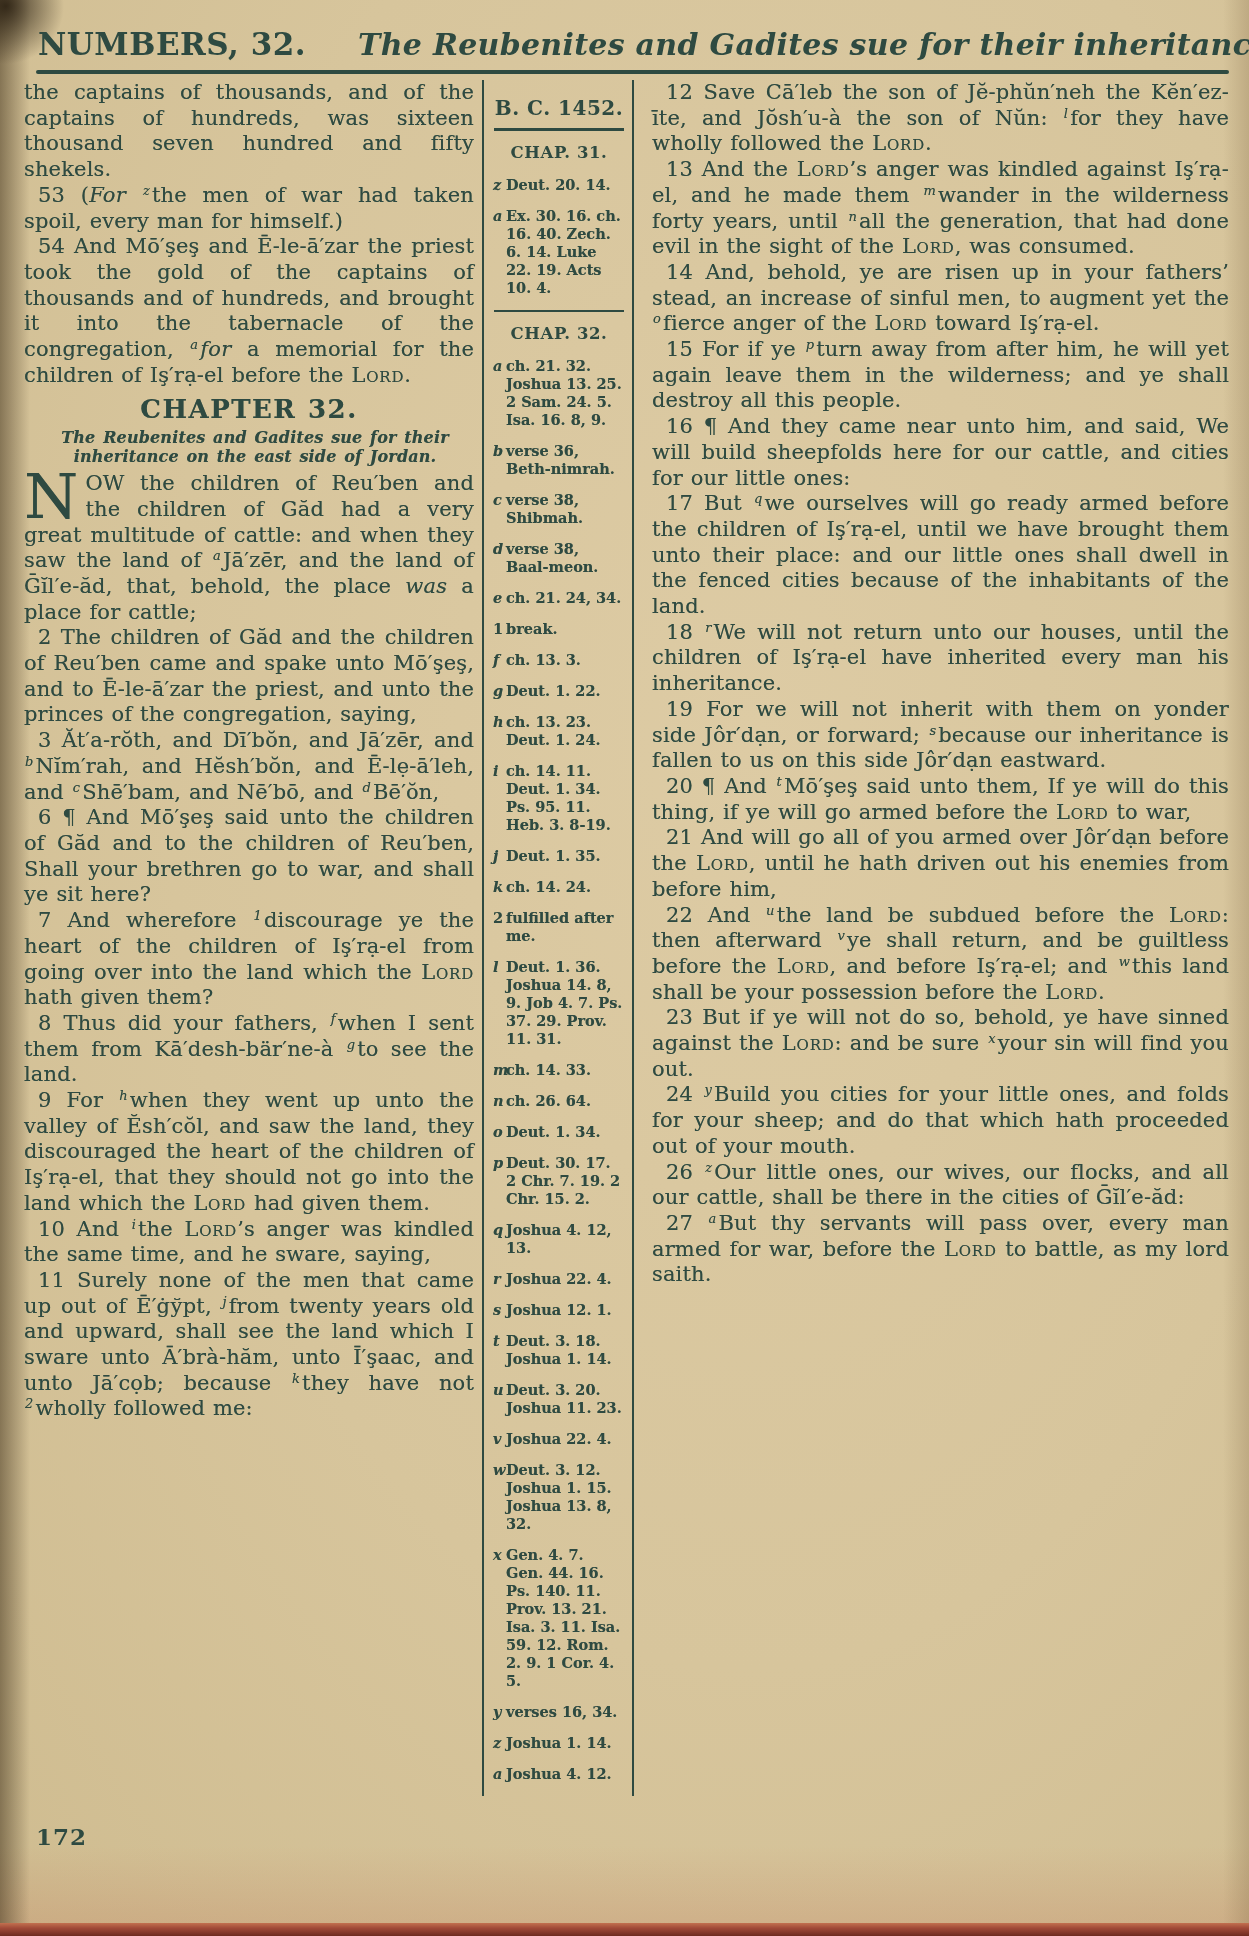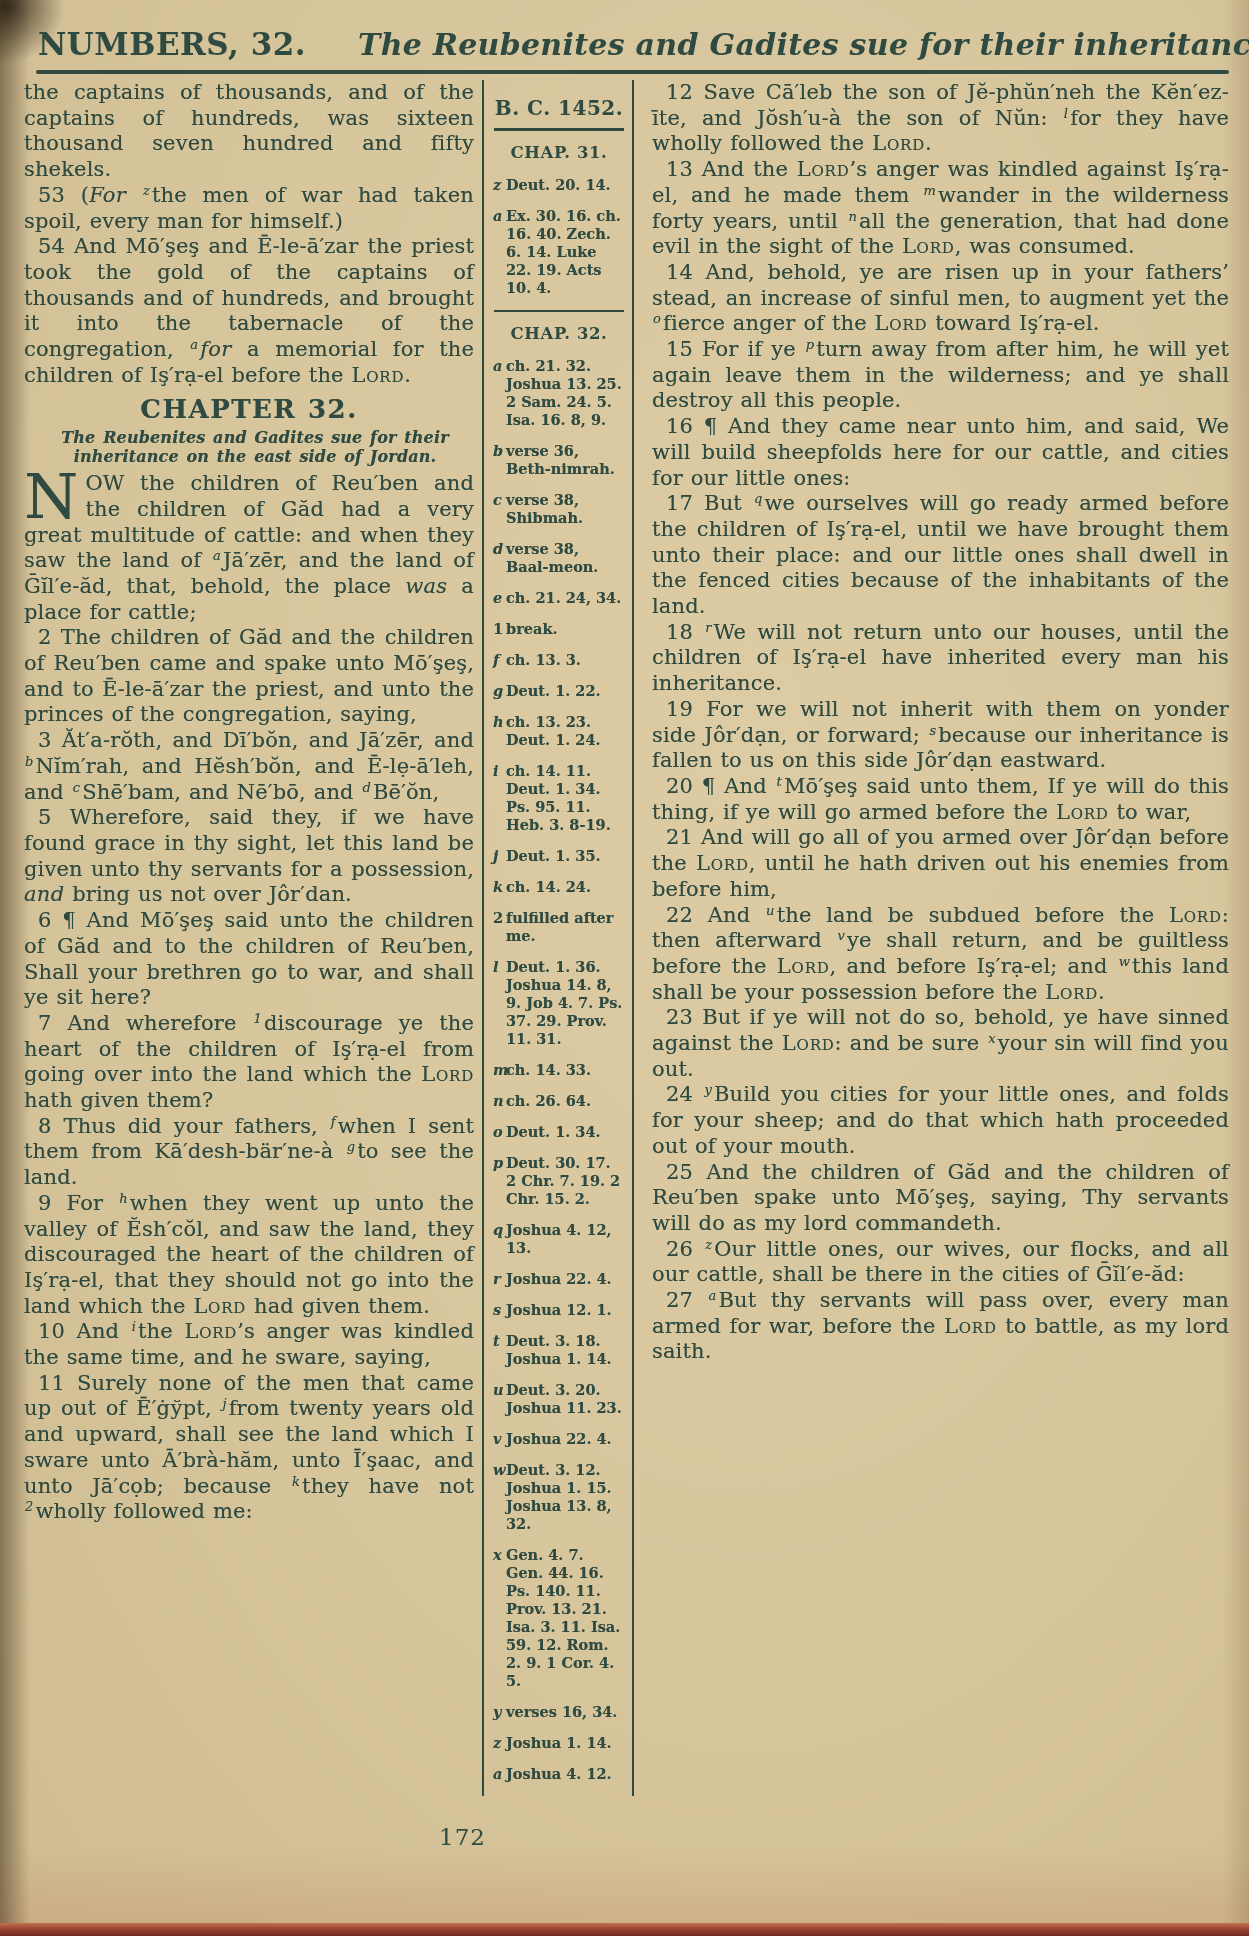--- a/index.html
+++ b/index.html
@@ -41,22 +41,22 @@
   .sc{font-variant:small-caps;letter-spacing:.8px;}
   
   .bc{font-weight:bold;text-align:center;font-size:20px;margin:8px 0 8px;letter-spacing:.5px;}
   .mhr{height:2.5px;background:#2e4a41;margin:2px 1px 12px;}
   .chap-heading{font-weight:bold;text-align:center;font-size:16.5px;letter-spacing:.6px;margin:2px 0 14px;}
   .ref{display:flex;margin-bottom:13px;font-size:14.5px;line-height:18px;font-weight:bold;
        text-shadow:0 0 .4px rgba(46,74,65,.5);}
   .ref .marker{font-style:italic;width:13px;flex:none;}
   .ref .marker.num{font-style:normal;}
   .ref .rtext{flex:1;}
-  .page-number{position:absolute;left:36px;width:450px;bottom:86px;text-align:right;
-       font-size:23px;font-weight:normal;letter-spacing:1px;}
+  .page-number{position:absolute;left:36px;width:450px;bottom:86px;text-align:left;
+       font-size:23px;font-weight:bold;letter-spacing:1px;}
   .bottom-edge{position:absolute;left:0;right:0;bottom:0;height:13px;
        background:linear-gradient(180deg,#c2704f 0%,#a04a38 40%,#6e2b20 100%);}
 </style>
 </head>
 <body>
 
 <div class="page">
   <header class="header">
     <span class="book-title">NUMBERS, 32.</span>
     <span class="running-title">The Reubenites and Gadites sue for their inheritance.</span>
@@ -66,21 +66,20 @@
   <main class="main">
     <section class="col-left">
         <p class="v continuation">the captains of thousands, and of the captains of hundreds, was sixteen thousand seven hundred and fifty shekels.</p>
         <p class="v verse">53 (<i>For</i> <sup>z</sup>the men of war had taken spoil, every man for himself.)</p>
         <p class="v verse">54 And Mō′şeş and Ē-le-ā′zar the priest took the gold of the captains of thousands and of hundreds, and brought it into the tabernacle of the congregation, <sup>a</sup><i>for</i> a memorial for the children of Iş′rạ-el before the <span class="sc">Lord</span>.</p>
         <p class="v chapter-heading">CHAPTER 32.</p>
         <p class="v summary">The Reubenites and Gadites sue for their inheritance on the east side of Jordan.</p>
         <p class="v dropcap-p"><span class="dropcap">N</span>OW the children of Reu′ben and the children of Găd had a very great multitude of cattle: and when they saw the land of <sup>a</sup>Jā′zēr, and the land of Ḡĭl′e-ăd, that, behold, the place <i>was</i> a place for cattle;</p>
         <p class="v verse">2 The children of Găd and the children of Reu′ben came and spake unto Mō′şeş, and to Ē-le-ā′zar the priest, and unto the princes of the congregation, saying,</p>
         <p class="v verse">3 Ăt′a-rŏth, and Dī′bŏn, and Jā′zēr, and <sup>b</sup>Nĭm′rah, and Hĕsh′bŏn, and Ē-lẹ-ā′leh, and <sup>c</sup>Shē′bam, and Nē′bō, and <sup>d</sup>Bē′ŏn,</p>
-        <p class="v verse">5 Wherefore, said they, if we have found grace in thy sight, let this land be given unto thy servants for a possession, <i>and</i> bring us not over Jôr′dan.</p>
         <p class="v verse">6 ¶ And Mō′şeş said unto the children of Găd and to the children of Reu′ben, Shall your brethren go to war, and shall ye sit here?</p>
         <p class="v verse">7 And wherefore <sup>1</sup>discourage ye the heart of the children of Iş′rạ-el from going over into the land which the <span class="sc">Lord</span> hath given them?</p>
         <p class="v verse">8 Thus did your fathers, <sup>f</sup>when I sent them from Kā′desh-bär′ne-à <sup>g</sup>to see the land.</p>
         <p class="v verse">9 For <sup>h</sup>when they went up unto the valley of Ĕsh′cŏl, and saw the land, they discouraged the heart of the children of Iş′rạ-el, that they should not go into the land which the <span class="sc">Lord</span> had given them.</p>
         <p class="v verse">10 And <sup>i</sup>the <span class="sc">Lord</span>’s anger was kindled the same time, and he sware, saying,</p>
         <p class="v verse">11 Surely none of the men that came up out of Ē′ġўpt, <sup>j</sup>from twenty years old and upward, shall see the land which I sware unto Ā′brà-hăm, unto Ī′şaac, and unto Jā′cọb; because <sup>k</sup>they have not <sup>2</sup>wholly followed me:</p>
       </section>
 
     <aside class="col-margin">
       <div class="bc">B. C. 1452.</div>
@@ -223,21 +222,20 @@
         <p class="v verse">15 For if ye <sup>p</sup>turn away from after him, he will yet again leave them in the wilderness; and ye shall destroy all this people.</p>
         <p class="v verse">16 ¶ And they came near unto him, and said, We will build sheepfolds here for our cattle, and cities for our little ones:</p>
         <p class="v verse">17 But <sup>q</sup>we ourselves will go ready armed before the children of Iş′rạ-el, until we have brought them unto their place: and our little ones shall dwell in the fenced cities because of the inhabitants of the land.</p>
         <p class="v verse">18 <sup>r</sup>We will not return unto our houses, until the children of Iş′rạ-el have inherited every man his inheritance.</p>
         <p class="v verse">19 For we will not inherit with them on yonder side Jôr′dạn, or forward; <sup>s</sup>because our inheritance is fallen to us on this side Jôr′dạn eastward.</p>
         <p class="v verse">20 ¶ And <sup>t</sup>Mō′şeş said unto them, If ye will do this thing, if ye will go armed before the <span class="sc">Lord</span> to war,</p>
         <p class="v verse">21 And will go all of you armed over Jôr′dạn before the <span class="sc">Lord</span>, until he hath driven out his enemies from before him,</p>
         <p class="v verse">22 And <sup>u</sup>the land be subdued before the <span class="sc">Lord</span>: then afterward <sup>v</sup>ye shall return, and be guiltless before the <span class="sc">Lord</span>, and before Iş′rạ-el; and <sup>w</sup>this land shall be your possession before the <span class="sc">Lord</span>.</p>
         <p class="v verse">23 But if ye will not do so, behold, ye have sinned against the <span class="sc">Lord</span>: and be sure <sup>x</sup>your sin will find you out.</p>
         <p class="v verse">24 <sup>y</sup>Build you cities for your little ones, and folds for your sheep; and do that which hath proceeded out of your mouth.</p>
-        <p class="v verse">25 And the children of Găd and the children of Reu′ben spake unto Mō′şeş, saying, Thy servants will do as my lord commandeth.</p>
         <p class="v verse">26 <sup>z</sup>Our little ones, our wives, our flocks, and all our cattle, shall be there in the cities of Ḡĭl′e-ăd:</p>
         <p class="v verse">27 <sup>a</sup>But thy servants will pass over, every man armed for war, before the <span class="sc">Lord</span> to battle, as my lord saith.</p>
       </section>
   </main>
 
   <div class="page-number">172</div>
   <div class="bottom-edge"></div>
 </div>
 
 </body></html>

